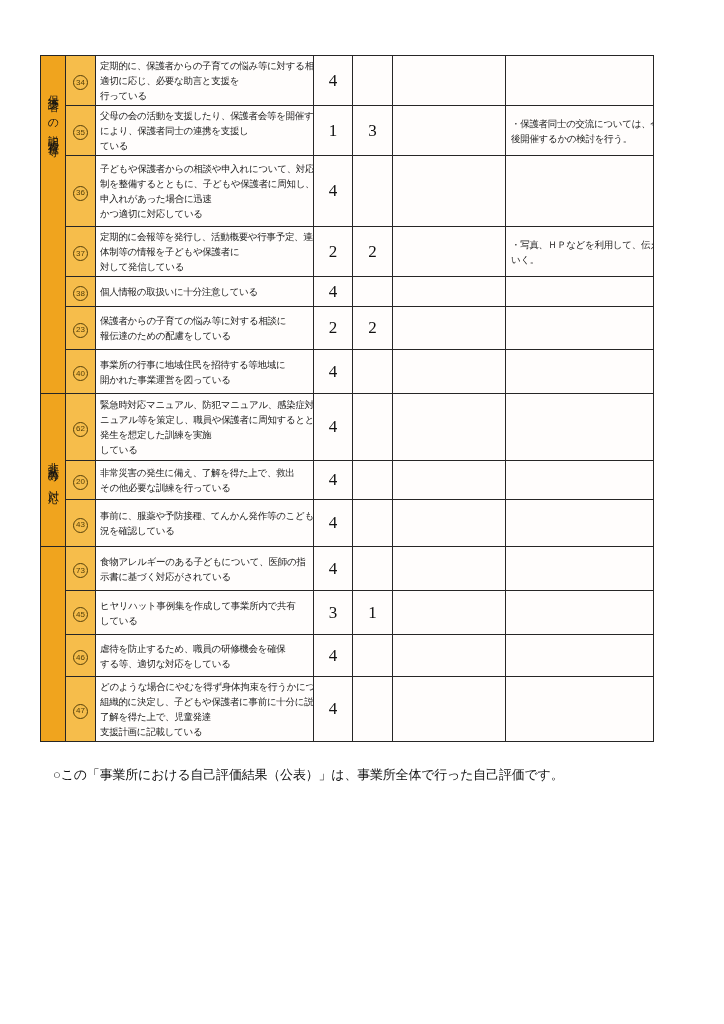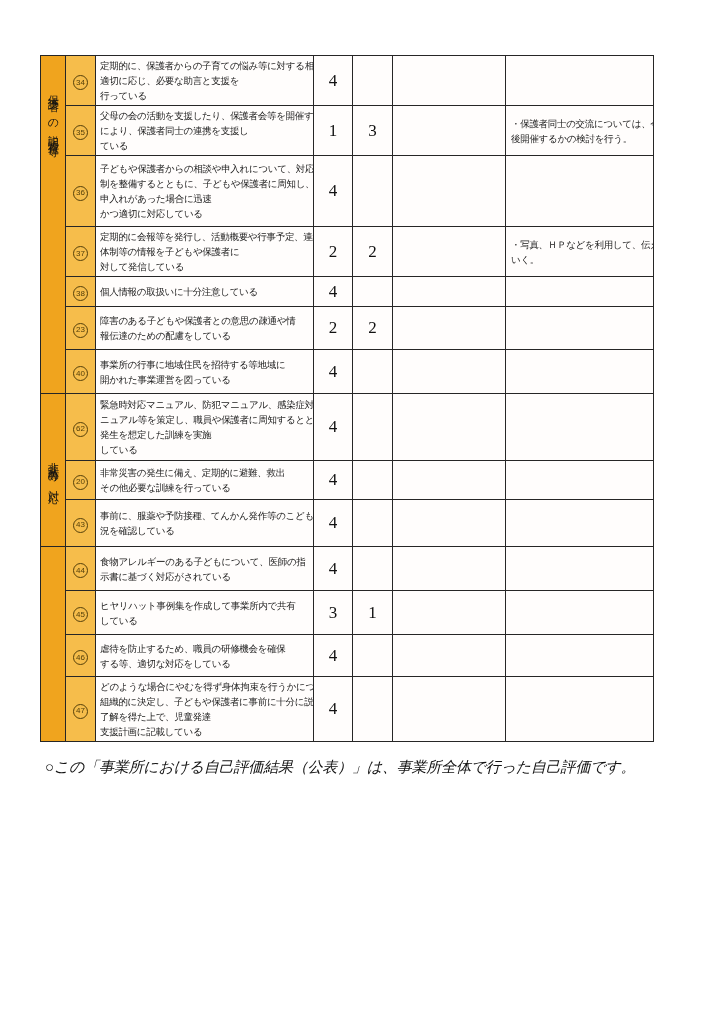--- a/index.html
+++ b/index.html
@@ -53,22 +53,22 @@
     font-family:"Liberation Serif","DejaVu Serif",serif;
     font-size:17px;color:#111;
   }
   td.blank{background:#fffdfc;}
   td.comment{background:#fffdfc;}
   td.comment .txt{
     font-size:9.5px;line-height:15px;white-space:pre;
     padding:2px 5px;overflow:hidden;letter-spacing:-0.3px;
   }
   .footnote{
-    position:absolute;left:41px;top:754px;margin:4px;
-    font-size:15px;letter-spacing:-0.2px;color:#111;font-style:italic;
+    position:absolute;left:41px;top:754px;margin:12px;
+    font-size:13px;letter-spacing:-0.2px;color:#111;
   }
 </style>
 </head>
 <body>
 
 <div class="page">
   <table class="eval">
     <colgroup>
       <col style="width:25px">
         <col style="width:30px">
@@ -149,21 +149,21 @@
         <td class="val">4</td>
         <td class="val"></td>
         <td class="blank"></td>
         <td class="comment">
             <div class="txt"></div>
           </td>
       </tr>
       <tr style="height:43px">
         <td class="num"><span class="badge">23</span></td>
         <td class="desc">
-            <div class="txt">障害のある子どもや保護者との意思の疎通や情
+            <div class="txt">保護者からの子育ての悩み等に対する相談に
 報伝達のための配慮をしている</div>
           </td>
         <td class="val">2</td>
         <td class="val">2</td>
         <td class="blank"></td>
         <td class="comment">
             <div class="txt"></div>
           </td>
       </tr>
       <tr style="height:44px">
@@ -193,21 +193,21 @@
         <td class="val">4</td>
         <td class="val"></td>
         <td class="blank"></td>
         <td class="comment">
             <div class="txt"></div>
           </td>
       </tr>
       <tr style="height:39px">
         <td class="num"><span class="badge">20</span></td>
         <td class="desc">
-            <div class="txt">非常災害の発生に備え、定期的に避難、救出
+            <div class="txt">非常災害の発生に備え、了解を得た上で、救出
 その他必要な訓練を行っている</div>
           </td>
         <td class="val">4</td>
         <td class="val"></td>
         <td class="blank"></td>
         <td class="comment">
             <div class="txt"></div>
           </td>
       </tr>
       <tr style="height:47px">
@@ -220,21 +220,21 @@
         <td class="val"></td>
         <td class="blank"></td>
         <td class="comment">
             <div class="txt"></div>
           </td>
       </tr>
       <tr style="height:44px">
         <td class="cat" rowspan="4">
             <div class="vtext"></div>
           </td>
-        <td class="num"><span class="badge">44</span></td>
+        <td class="num"><span class="badge">73</span></td>
         <td class="desc">
             <div class="txt">食物アレルギーのある子どもについて、医師の指
 示書に基づく対応がされている</div>
           </td>
         <td class="val">4</td>
         <td class="val"></td>
         <td class="blank"></td>
         <td class="comment">
             <div class="txt"></div>
           </td>

